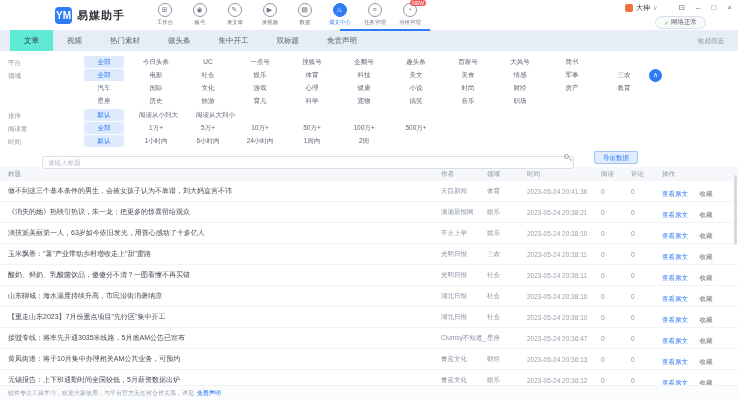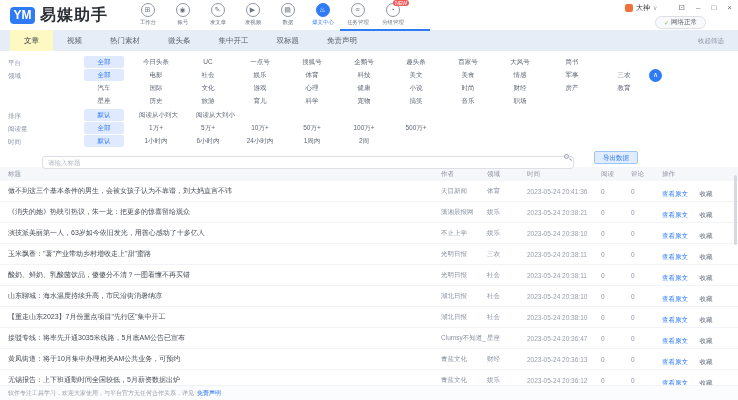--- a/index.html
+++ b/index.html
@@ -1,23 +1,23 @@
 <!DOCTYPE html>
 <html><head>
 <meta charset="utf-8">
 <style>
   * { margin:0; padding:0; box-sizing:border-box; }
   html,body { width:738px; height:400px; overflow:hidden; }
   body { font-family:"Liberation Sans","DejaVu Sans",sans-serif; background:#fff; color:#333; position:relative; }
 
   
   .titlebar { height:30px; display:flex; align-items:center; padding:0 6px 0 10px; background:#fff; position:relative; }
-  .logo { width:25px; height:17px; border-radius:4px; background:#2f7bf6; color:#fff; font-size:12px; font-weight:bold;
-          display:flex; align-items:center; justify-content:center; }
-  .appname { font-size:16px; font-weight:bold; margin-left:5px; color:#2b2f36; letter-spacing:1px;text-align:right; }
+  .logo { width:17px; height:17px; border-radius:4px; background:#2f7bf6; color:#fff; font-size:10px; font-weight:bold;
+          display:flex; align-items:center; justify-content:center;margin-left:45px; }
+  .appname { font-size:11px; font-weight:bold; margin-left:5px; color:#2b2f36; letter-spacing:1px;text-align:right; }
   .nav { display:flex; margin-left:22px; }
   .nav-item { width:35px; display:flex; flex-direction:column; align-items:center; cursor:pointer; position:relative; }
   .nav-circ { width:14px; height:14px; border-radius:50%; border:1px solid #8f96a3; color:#6b7280; font-size:7px; line-height:12px;
               display:flex; align-items:center; justify-content:center; background:#fff; }
   .nav-label { font-size:6px; color:#6b7280; margin-top:1px; white-space:nowrap; transform:scale(.9); }
   .nav-item.sel .nav-circ { background:#2f7bf6; border-color:#2f7bf6; color:#fff; }
   .nav-item.sel .nav-label { color:#2f7bf6; }
   .nav-badge { position:absolute; top:-3px; right:1px; background:#f25a5a; color:#fff; font-size:5px; line-height:6px;
                padding:0 2px; border-radius:4px; }
   .nav-badge:empty { display:none; }
@@ -27,21 +27,21 @@
   .uname { font-size:7px; color:#333; }
   .chev { font-size:6px; color:#9aa0ab; margin:0 10px 0 3px; }
   .winico { font-size:8px; color:#6b7280; margin-left:11px; cursor:pointer; line-height:10px; }
   .status-pill { margin:2px 26px 0 0; border:1px solid #dcdfe6; background:#f7f9fb; border-radius:8px;
                  font-size:6.5px; color:#606266; padding:1px 8px; display:flex; align-items:center; gap:2px; }
   .status-pill .ck { color:#67c23a; font-size:6px; }
 
   
   .tabbar { height:21px; background:#e7edf6; display:flex; align-items:stretch; padding-left:10px; position:relative; }
   .tab { padding:0 14px; font-size:7.5px; line-height:21px; color:#5a6472; cursor:pointer; white-space:nowrap; }
-  .tab.sel { background:#fef9c3; color:#32353b; }
+  .tab.sel { background:#5eead4; color:#32353b; }
   .tab-collapse { margin-left:auto; margin-right:14px; font-size:6.5px; line-height:21px; color:#8a93a3; cursor:pointer; }
   .topline { position:absolute; left:340px; top:-1px; width:90px; height:2px; background:#2f7bf6; }
 
   
   .filters { padding:5px 8px 0 8px; background:#fff; }
   .frow { display:flex; align-items:flex-start; margin-bottom:1px; position:relative; }
   .flabel { width:76px; font-size:6.5px; color:#8a93a3; padding-top:3px; flex:none; }
   .chips { display:flex; }
   .chips-stack .chips { margin-bottom:1px; }
   .chip { min-width:40px; text-align:center; font-size:6.5px; line-height:8px; padding:2px 3px; margin-right:12px;

